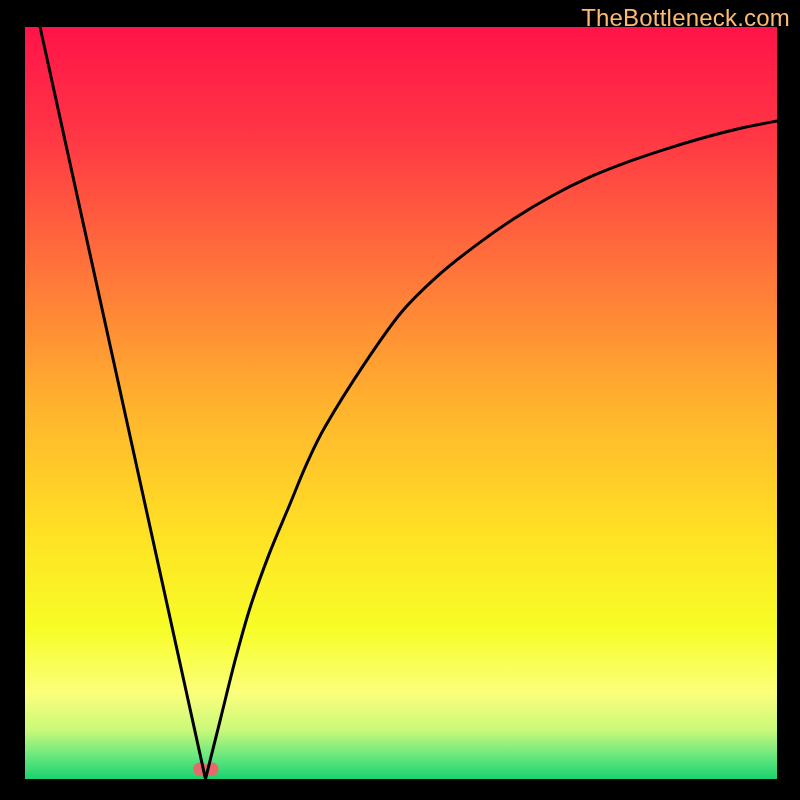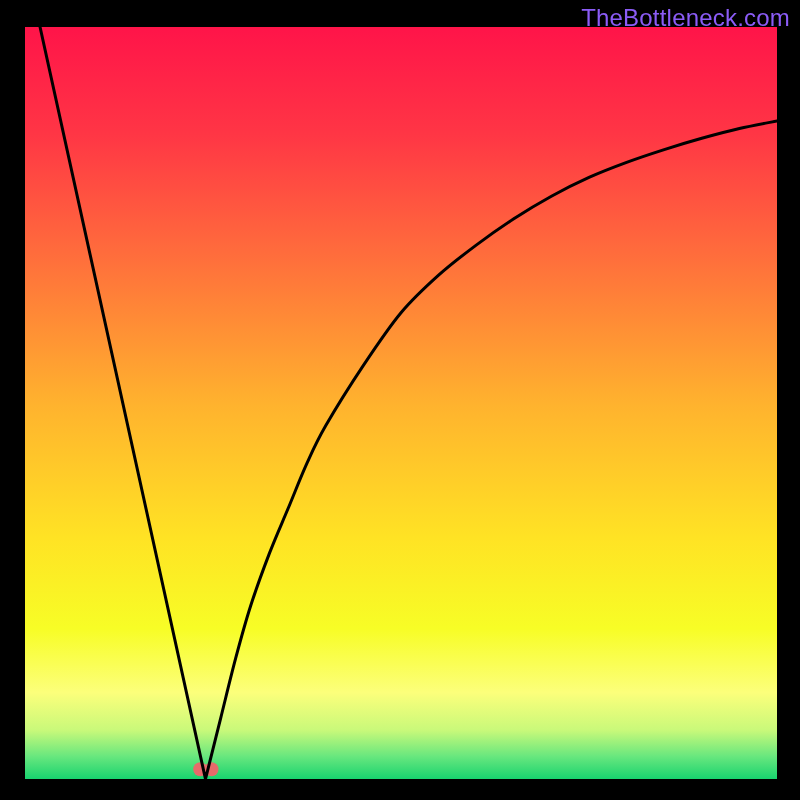--- a/index.html
+++ b/index.html
@@ -23,21 +23,21 @@
     position: absolute;
     left: 0;
     top: 0;
     width: 752px;
     height: 752px;
   }
   .watermark {
     position: absolute;
     top: 4px;
     right: 10px;
-    color: #8b5cf6;
+    color: #fdba74;
     font-size: 24px;
     font-weight: 500;
     letter-spacing: 0.2px;
     font-family: Arial, Helvetica, sans-serif;
   }
   svg { display: block; }
 </style>
 </head>
 <body>
 

